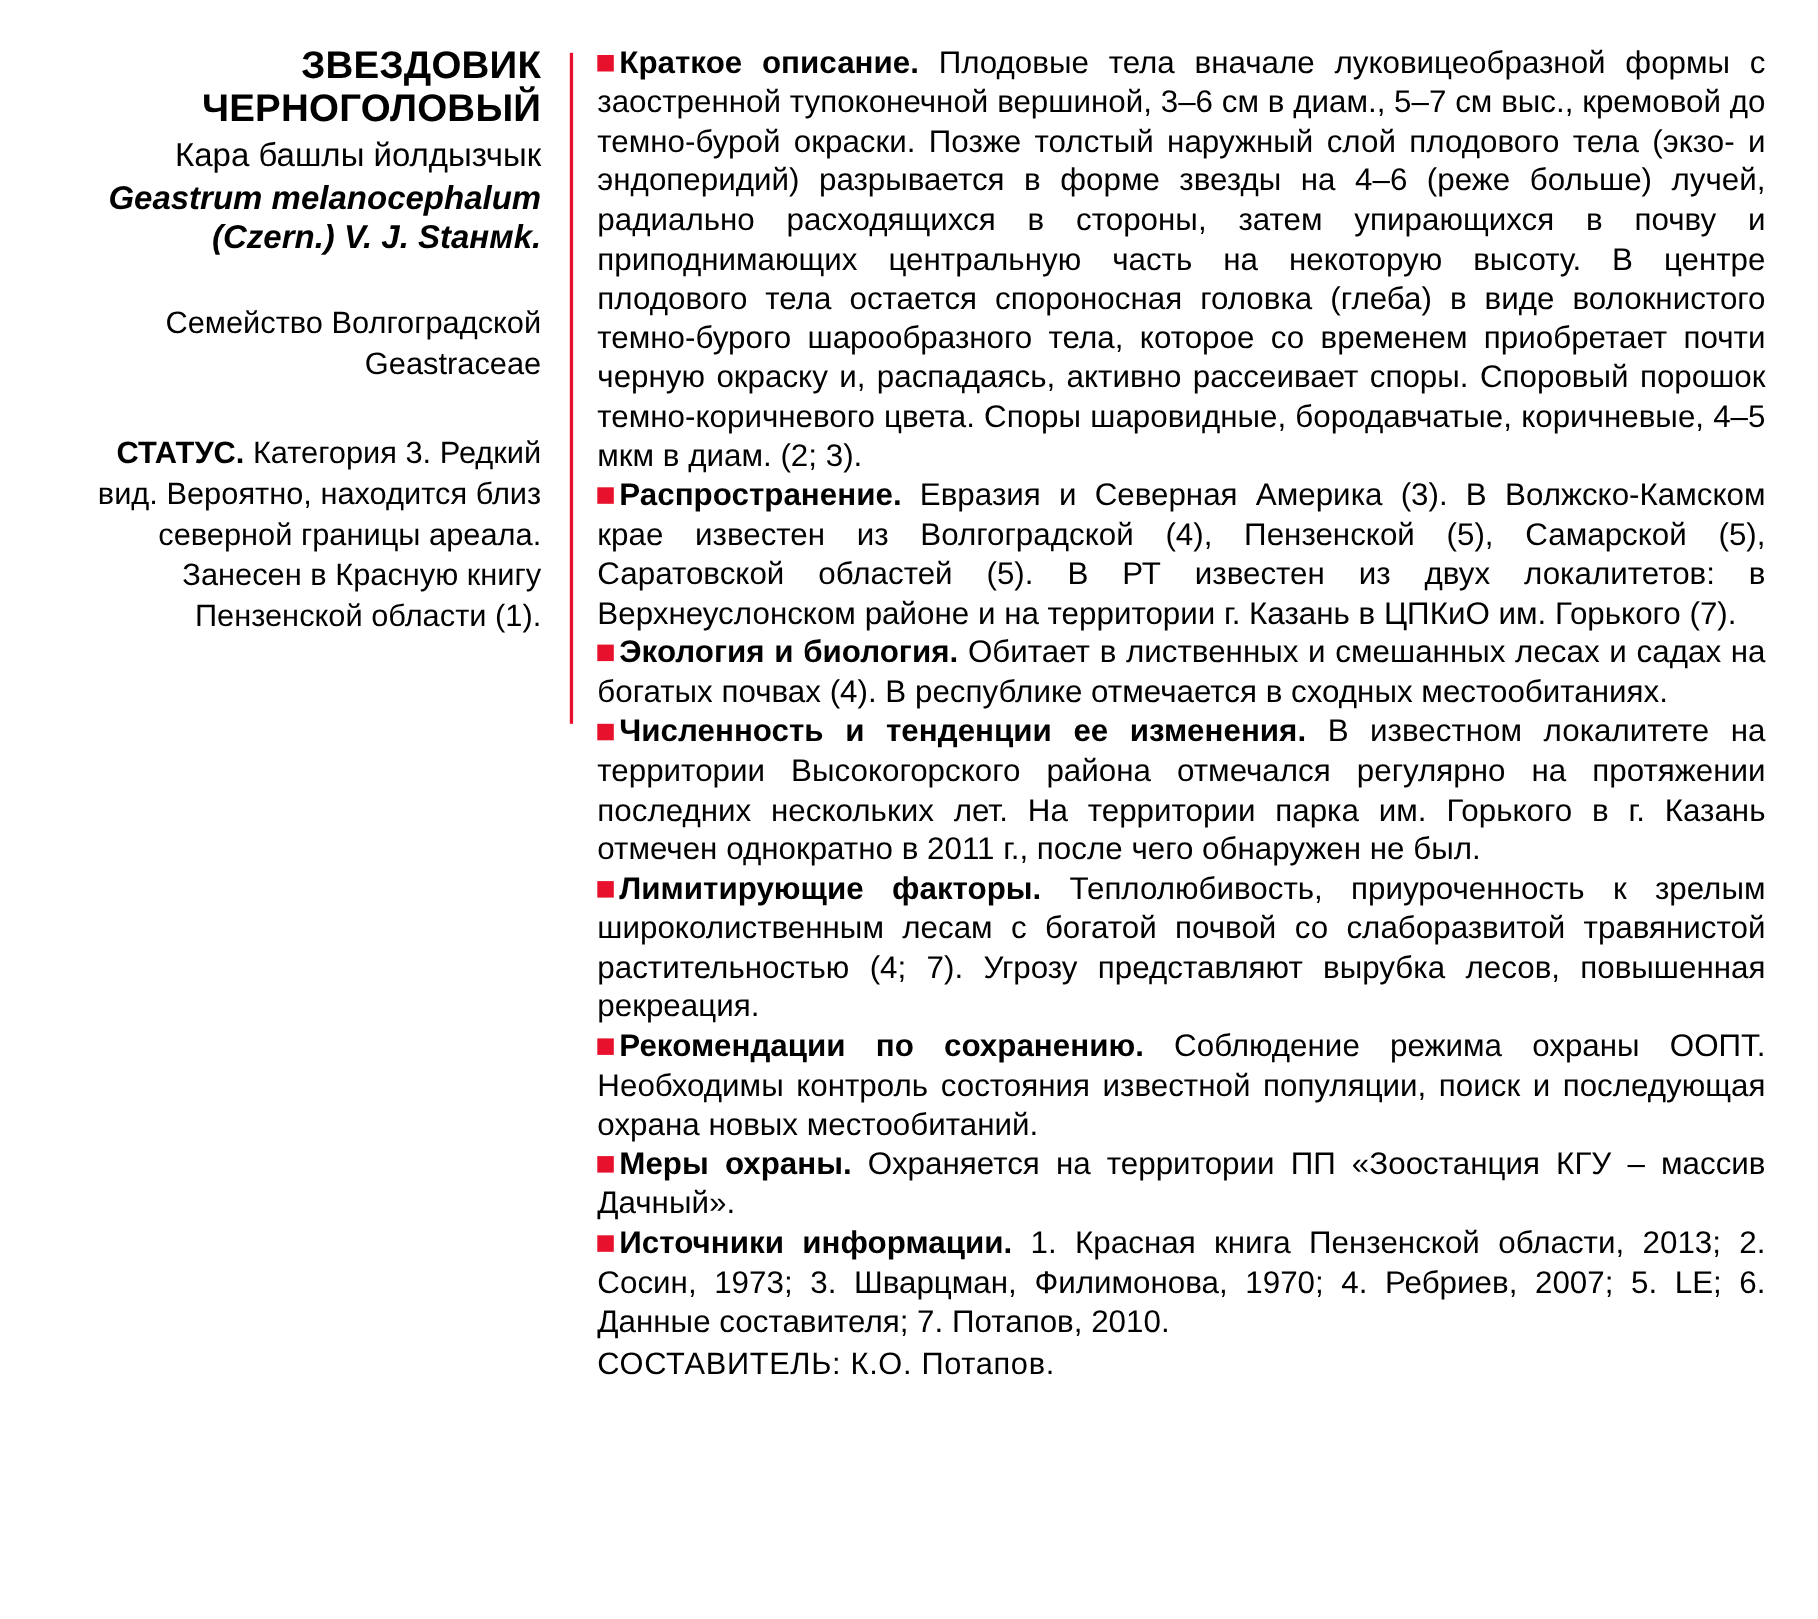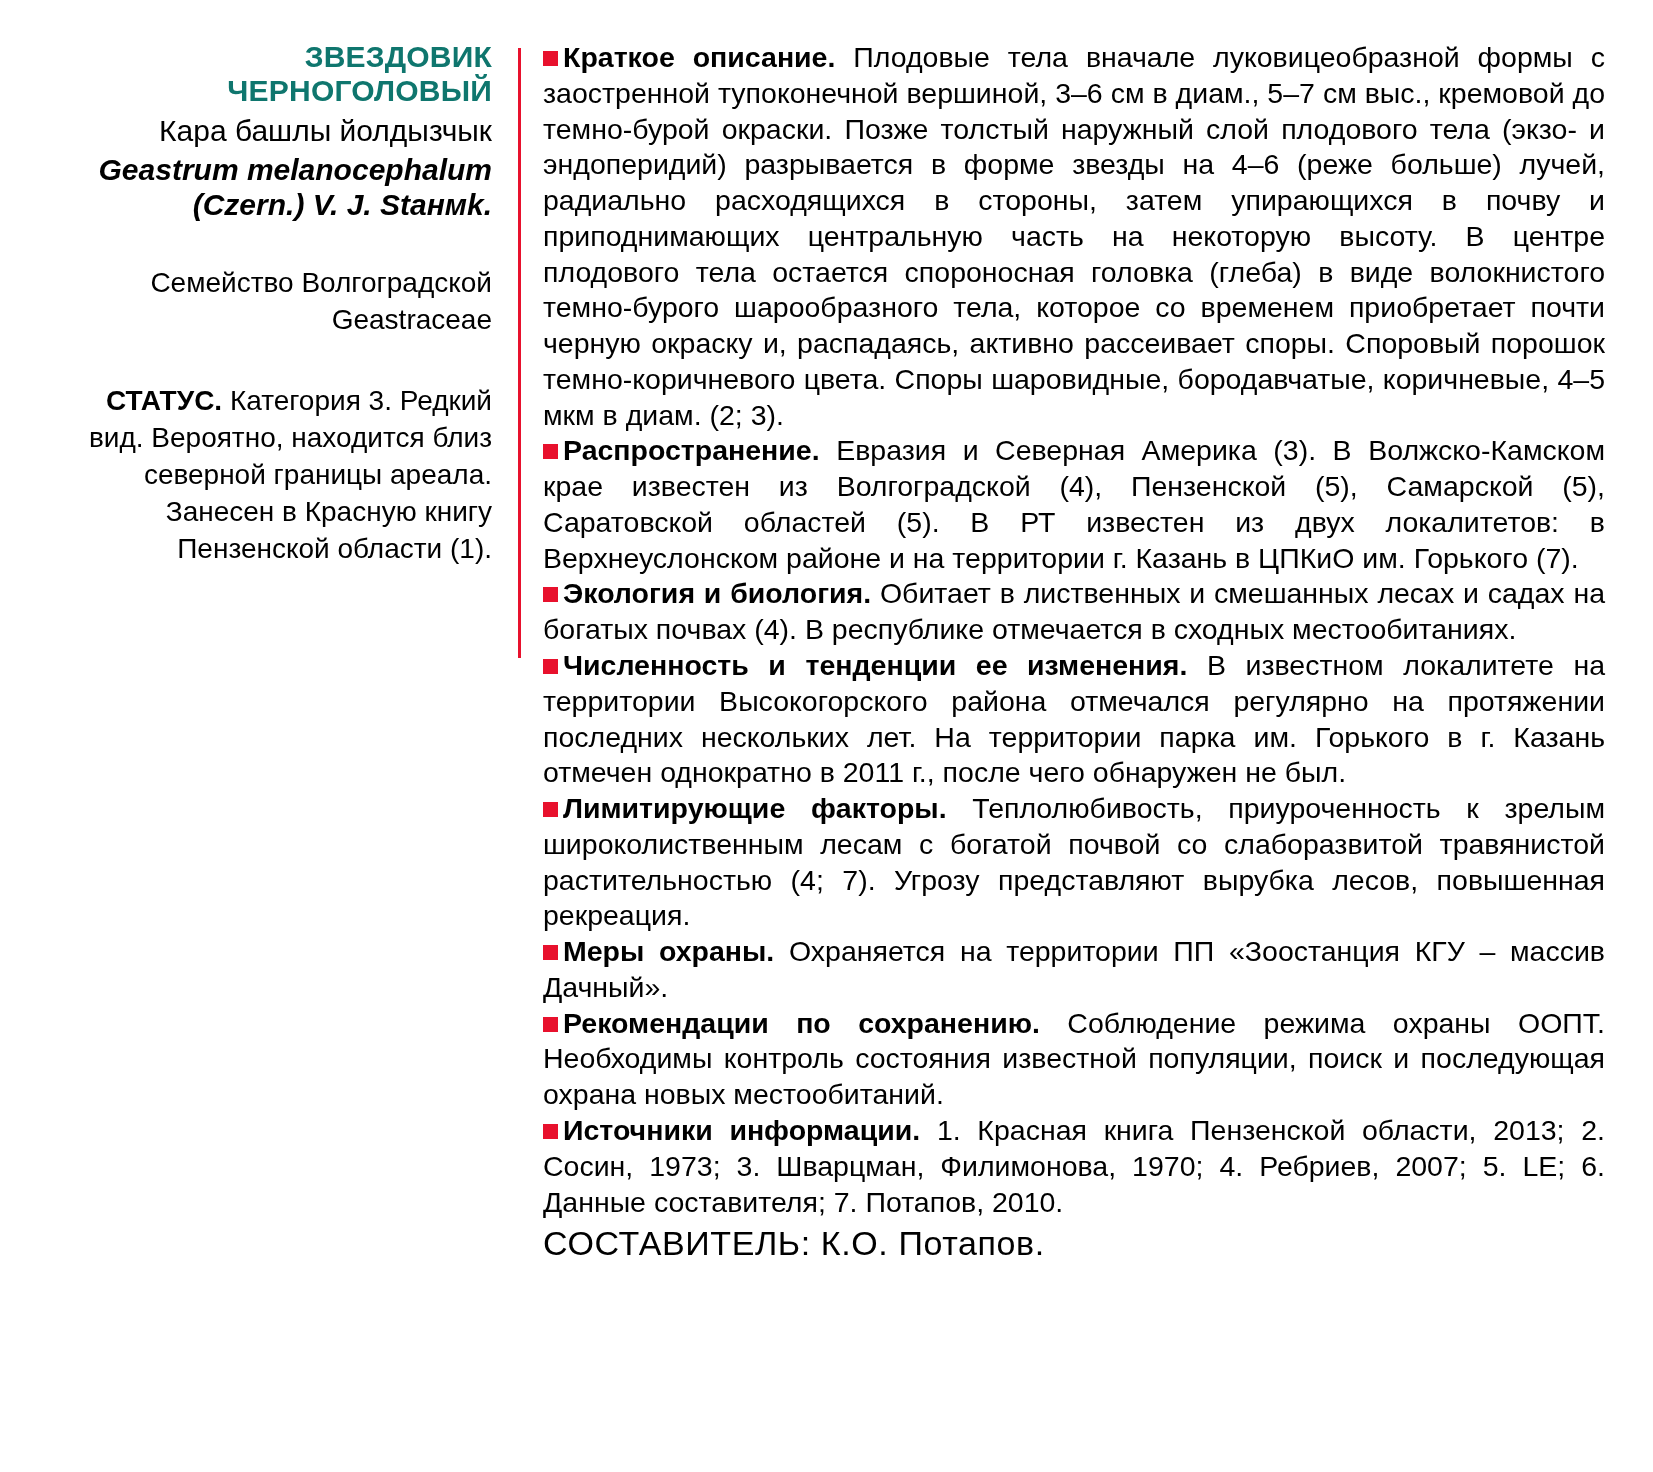--- a/index.html
+++ b/index.html
@@ -26,23 +26,23 @@
   }
   
   .left-col {
     width: 470px;
     flex: 0 0 470px;
     text-align: right;
     padding-right: 26px;
     box-sizing: border-box;
   }
   .sp-name-ru {
-    color: #0f766e;
+    color: #000000;
     font-weight: bold;
-    font-size: 30px;
+    font-size: 35px;
     line-height: 1.12;
     letter-spacing: 0.2px;
     text-transform: uppercase;
   }
   .sp-name-tt {
     margin-top: 7px;
     font-size: 30px;
     line-height: 1.15;
     font-weight: normal;
   }
@@ -101,21 +101,21 @@
     background: #e8112d;
     margin-right: 5px;
     vertical-align: 1px;
   }
   .sect-title {
     font-weight: bold;
   }
   .sect-body { }
   .compiler {
     margin-top: 2px;
-    font-size: 34px;
+    font-size: 28px;
     letter-spacing: 0.6px;
     text-align: left;
   }
 </style>
 </head>
 <body>
 
 <div class="page">
 
   <div class="left-col">
@@ -141,22 +141,22 @@
     <p class="sect"><span class="bullet"></span><span class="sect-title">Краткое описание.</span><span class="sect-body"> Плодовые тела вначале луковицеобразной формы с заостренной тупоконечной вершиной, 3–6 см в диам., 5–7 см выс., кремовой до темно-бурой окраски. Позже толстый наружный слой плодового тела (экзо- и эндоперидий) разрывается в форме звезды на 4–6 (реже больше) лучей, радиально расходящихся в стороны, затем упирающихся в почву и приподнимающих центральную часть на некоторую высоту. В центре плодового тела остается спороносная головка (глеба) в виде волокнистого темно-бурого шарообразного тела, которое со временем приобретает почти черную окраску и, распадаясь, активно рассеивает споры. Споровый порошок темно-коричневого цвета. Споры шаровидные, бородавчатые, коричневые, 4–5 мкм в диам. (2; 3).</span></p>
 
     <p class="sect"><span class="bullet"></span><span class="sect-title">Распространение.</span><span class="sect-body"> Евразия и Северная Америка (3). В Волжско-Камском крае известен из Волгоградской (4), Пензенской (5), Самарской (5), Саратовской областей (5). В РТ известен из двух локалитетов: в Верхнеуслонском районе и на территории г. Казань в ЦПКиО им. Горького (7).</span></p>
 
     <p class="sect"><span class="bullet"></span><span class="sect-title">Экология и биология.</span><span class="sect-body"> Обитает в лиственных и смешанных лесах и садах на богатых почвах (4). В республике отмечается в сходных местообитаниях.</span></p>
 
     <p class="sect"><span class="bullet"></span><span class="sect-title">Численность и тенденции ее изменения.</span><span class="sect-body"> В известном локалитете на территории Высокогорского района отмечался регулярно на протяжении последних нескольких лет. На территории парка им. Горького в г. Казань отмечен однократно в 2011 г., после чего обнаружен не был.</span></p>
 
     <p class="sect"><span class="bullet"></span><span class="sect-title">Лимитирующие факторы.</span><span class="sect-body"> Теплолюбивость, приуроченность к зрелым широколиственным лесам с богатой почвой со слаборазвитой травянистой растительностью (4; 7). Угрозу представляют вырубка лесов, повышенная рекреация.</span></p>
 
+    <p class="sect"><span class="bullet"></span><span class="sect-title">Рекомендации по сохранению.</span><span class="sect-body"> Соблюдение режима охраны ООПТ. Необходимы контроль состояния известной популяции, поиск и последующая охрана новых местообитаний.</span></p>
+
     <p class="sect"><span class="bullet"></span><span class="sect-title">Меры охраны.</span><span class="sect-body"> Охраняется на территории ПП «Зоостанция КГУ – массив Дачный».</span></p>
-
-    <p class="sect"><span class="bullet"></span><span class="sect-title">Рекомендации по сохранению.</span><span class="sect-body"> Соблюдение режима охраны ООПТ. Необходимы контроль состояния известной популяции, поиск и последующая охрана новых местообитаний.</span></p>
 
     <p class="sect"><span class="bullet"></span><span class="sect-title">Источники информации.</span><span class="sect-body"> 1. Красная книга Пензенской области, 2013; 2. Сосин, 1973; 3. Шварцман, Филимонова, 1970; 4. Ребриев, 2007; 5. LE; 6. Данные составителя; 7. Потапов, 2010.</span></p>
 
     <div class="compiler">СОСТАВИТЕЛЬ: К.О. Потапов.</div>
 
   </div>
 </div>
 
 </body></html>

